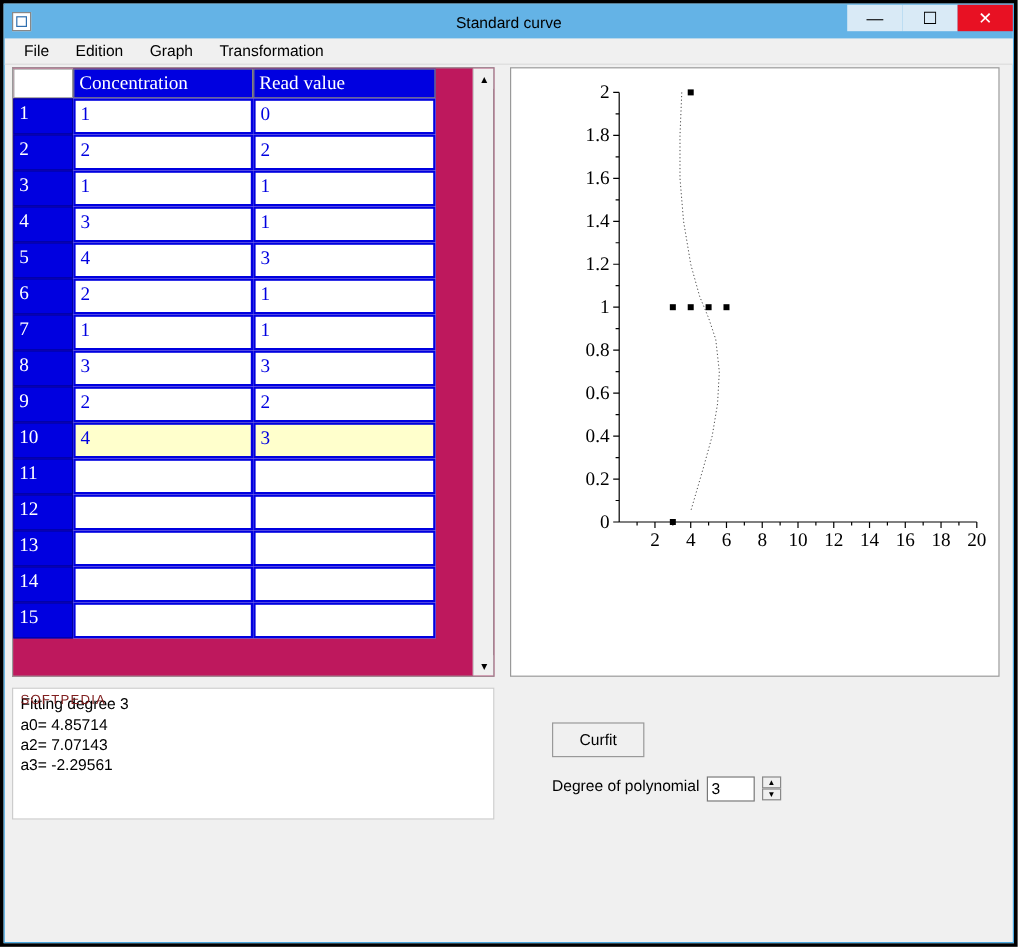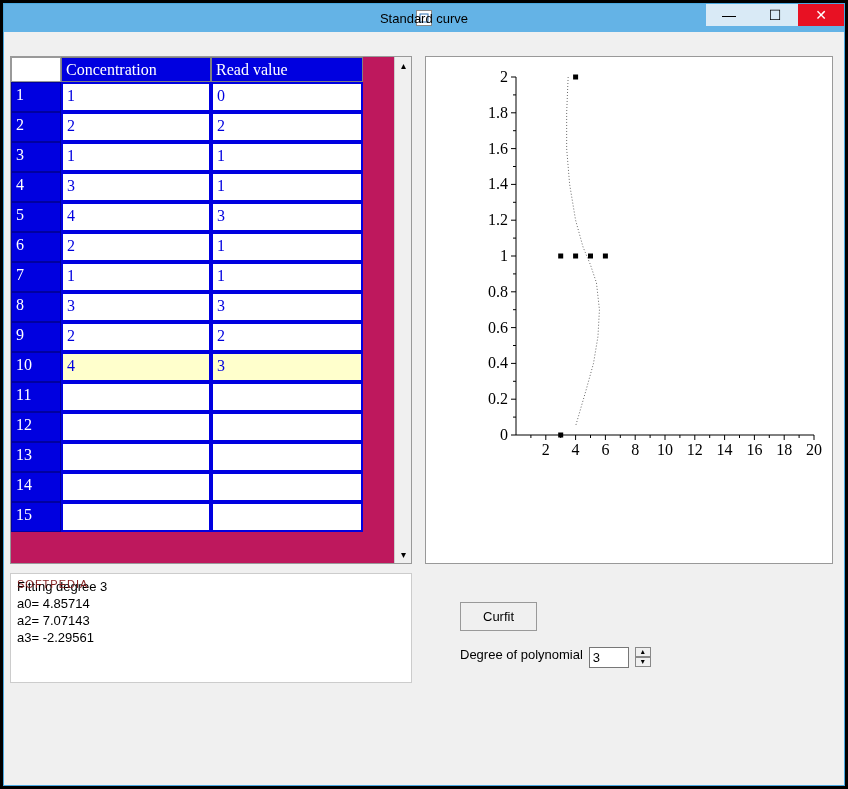--- a/index.html
+++ b/index.html
@@ -20,21 +20,20 @@
       background: #f0f0f0;
       border: 1px solid #4aa8e0;
     }
     .titlebar {
       height: 28px;
       background: #64b3e6;
       display: flex;
       align-items: center;
       padding-left: 6px;
       position: relative;
-      justify-content: center;
     }
     .titlebar-icon {
       width: 16px; height: 16px;
       background: #fff;
       border: 1px solid #888;
       margin-right: 6px;
       display:flex;align-items:center;justify-content:center;
       font-size:10px;
     }
     .titlebar-title {
@@ -142,20 +141,26 @@
         </svg>
       </div>
     <div class="titlebar-title">Standard curve</div>
     <div class="titlebar-controls">
       <div class="tctl tctl-min">—</div>
       <div class="tctl tctl-max">☐</div>
       <div class="tctl tctl-close">✕</div>
     </div>
   </div>
 
+  <div class="menubar">
+    <div class="menu-item">File</div>
+    <div class="menu-item">Edition</div>
+    <div class="menu-item">Graph</div>
+    <div class="menu-item">Transformation</div>
+  </div>
 
   <div class="content">
 
     <div class="left-panel">
       <div class="tbl" id="tbl">
           <div class="th blank"></div>
           <div class="th">Concentration</div>
           <div class="th">Read value</div>
           <div class="rn">1</div>
           <div class="td">1</div>

